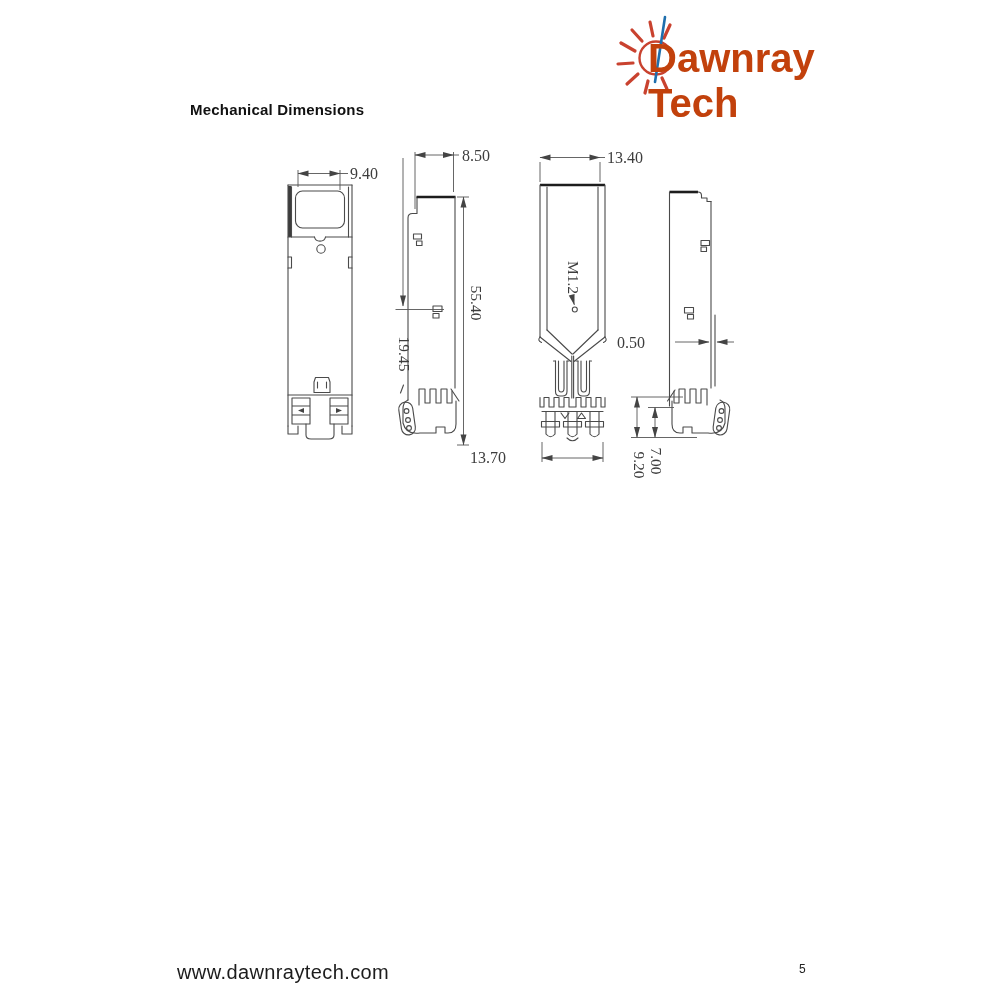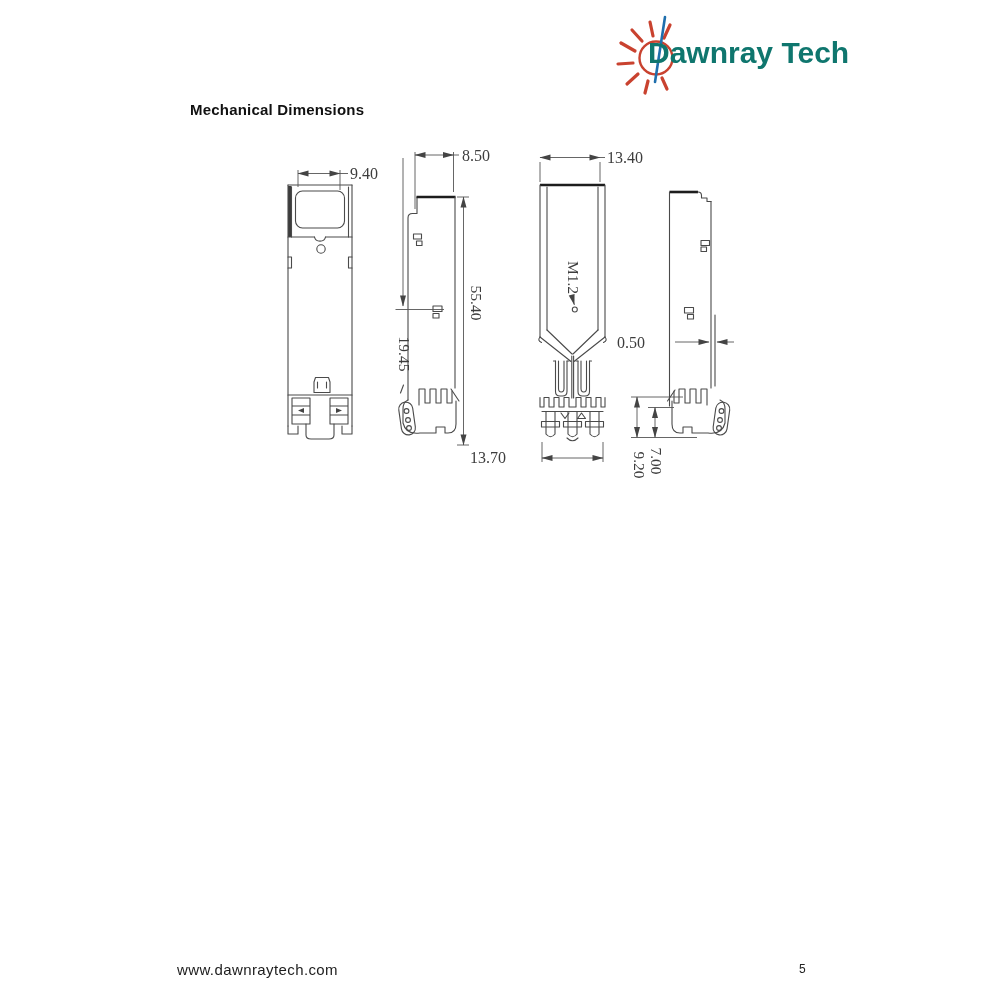--- a/index.html
+++ b/index.html
@@ -5,40 +5,40 @@
   html,body{margin:0;padding:0;background:#ffffff;}
   .page{
     position:relative;width:1000px;height:1000px;background:#ffffff;overflow:hidden;
     font-family:"Liberation Sans",sans-serif;
   }
   
   .logo{position:absolute;left:612px;top:12px;width:250px;height:80px;}
   .logo-sun{position:absolute;left:0;top:0;}
   .logo-text{
     position:absolute;left:36px;top:24px;
-    font-size:30px;font-weight:bold;color:#0f766e;letter-spacing:0px;
+    font-size:40px;font-weight:bold;color:#c2410c;letter-spacing:0px;
     font-family:"Liberation Sans",sans-serif;
   }
   
   .doc-title{
     position:absolute;left:190px;top:101px;
     font-size:15px;font-weight:bold;color:#111;letter-spacing:.2px;
   }
   
   .drawing{position:absolute;left:270px;top:130px;}
   .ol{stroke:#4a4a4a;stroke-width:1.1;fill:none;stroke-linejoin:round;stroke-linecap:round;}
   .thick{stroke:#1d1d1d;stroke-width:2.6;fill:none;}
   .dim{stroke:#555;stroke-width:0.9;fill:none;}
   .dl{fill:#3d3d3d;font-family:"Liberation Serif",serif;font-size:16px;}
   .dlr{fill:#3d3d3d;font-family:"Liberation Serif",serif;font-size:15.5px;}
   .mark{fill:#444;}
   
   .footer-site{
     position:absolute;left:177px;top:961px;
-    font-size:15px;color:#1c1c1c;letter-spacing:.4px;
+    font-size:20px;color:#1c1c1c;letter-spacing:.4px;
   }
   .footer-page{
     position:absolute;left:799px;top:962px;
     font-size:12px;color:#222;
   }
 </style>
 </head>
 <body>
 
 <div class="page">

